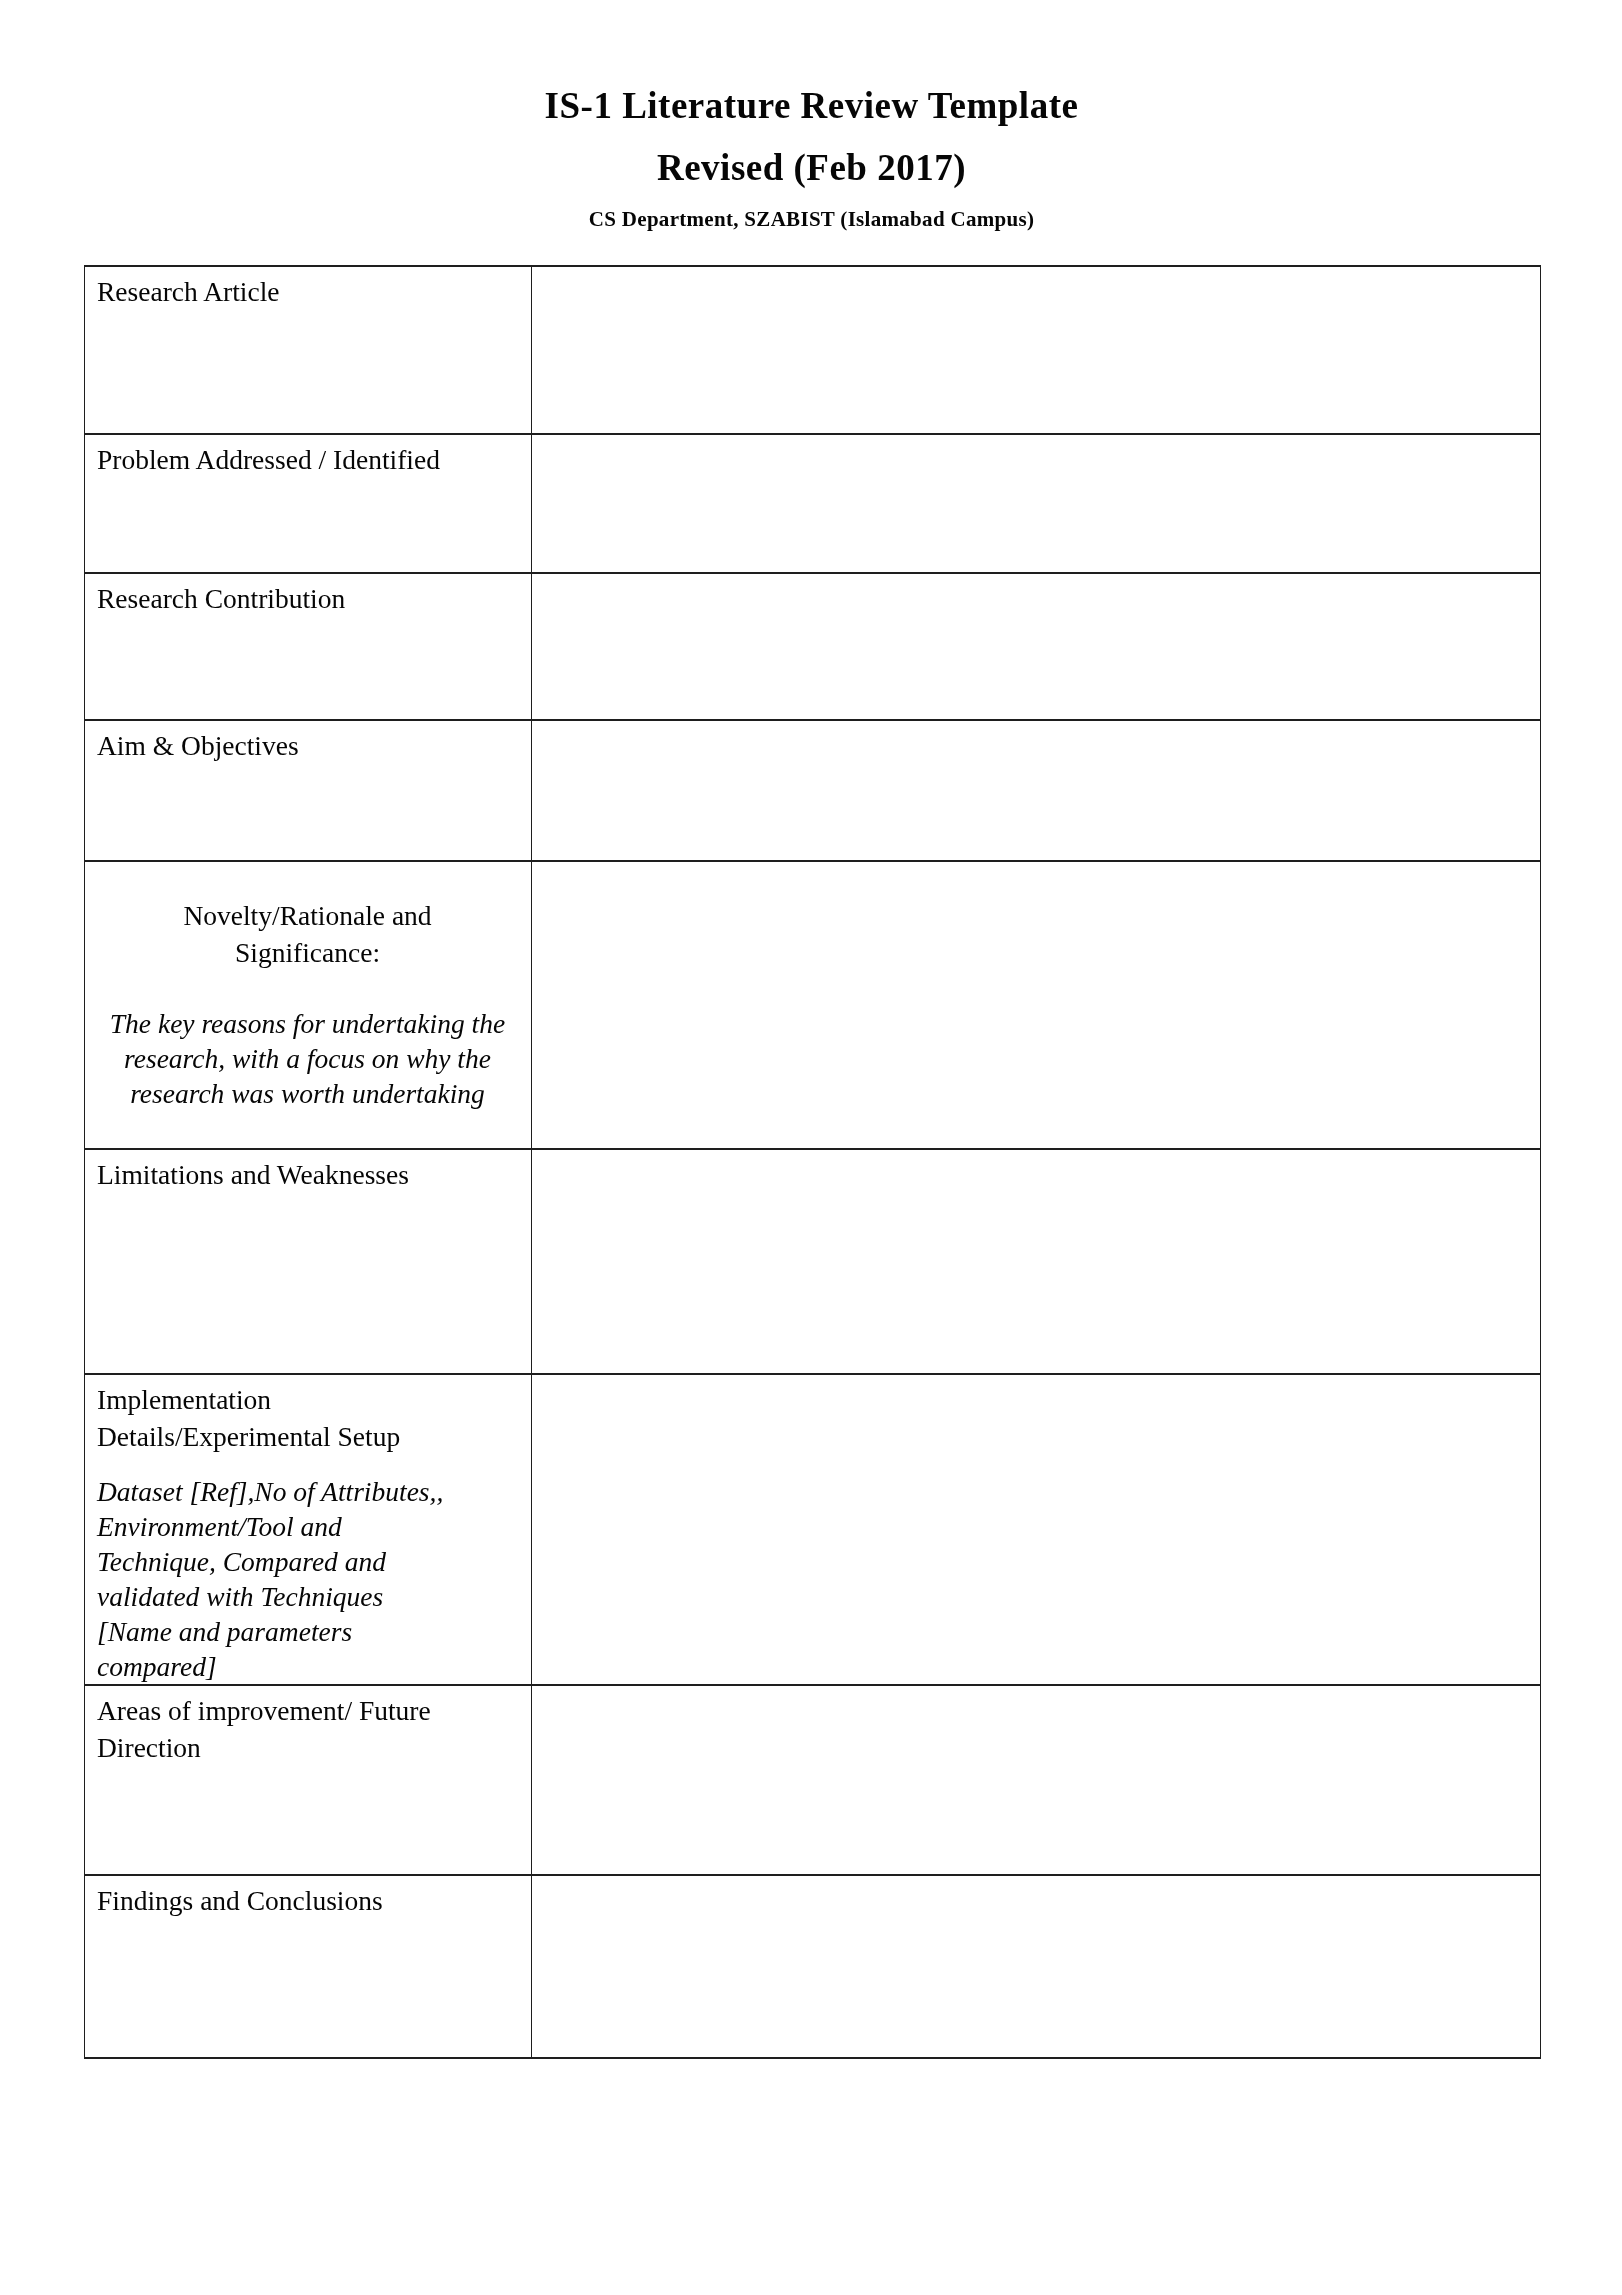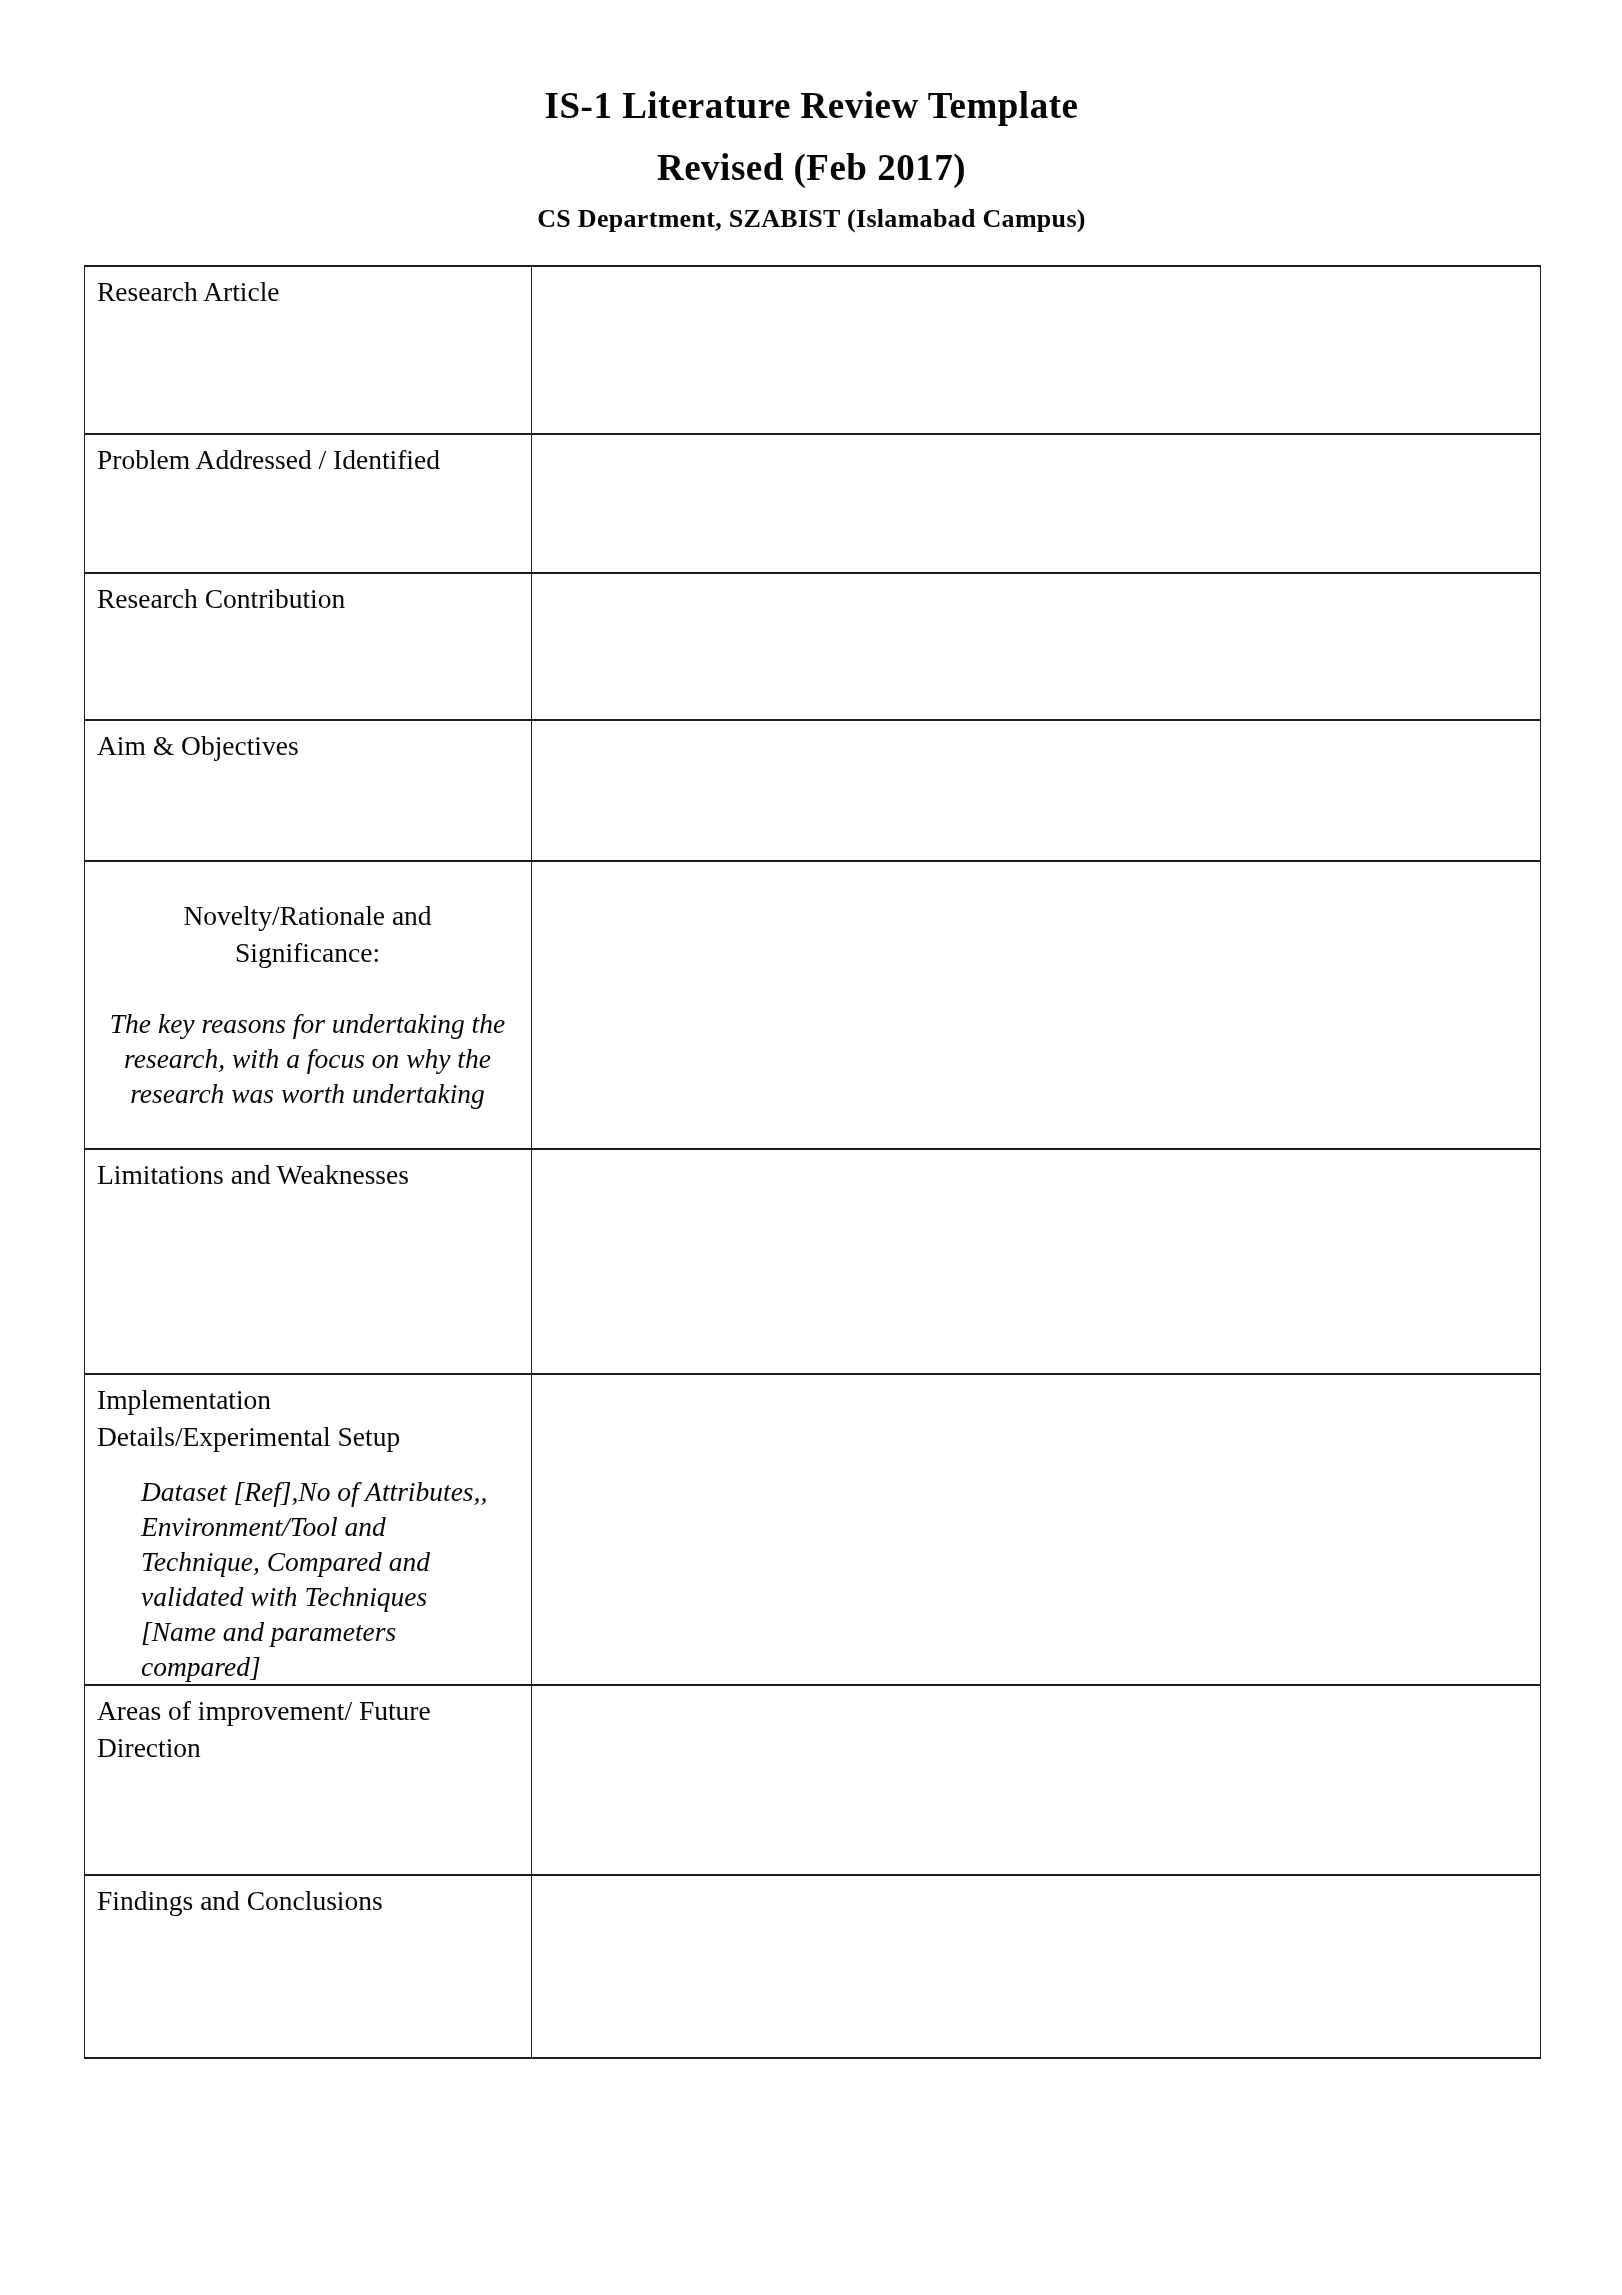--- a/index.html
+++ b/index.html
@@ -26,21 +26,21 @@
     line-height:62px;
     letter-spacing:0.5px;
   }
   .doc-subtitle{
     font-size:37px;
     font-weight:bold;
     line-height:61px;
     letter-spacing:0.5px;
   }
   .doc-dept{
-    font-size:26px;
+    font-size:21px;
     font-weight:bold;
     line-height:42px;
     letter-spacing:0.3px;
   }
   .review-table{
     margin-left:84px;
     margin-top:25px;
     width:1457px;
     border:2.8px solid var(--border);
     border-left-width:1.8px;
@@ -78,21 +78,21 @@
   .r3{height:141px;}
   .r4{height:288px;text-align:center;}
   .r5{height:225px;}
   .r6{height:311px;}
   .r7{height:181px;}
   .r8{height:190px;}
   
   .r0 .row-note{margin-top:41px;}
   .r4 .row-label{margin-top:29px;}
   .r4 .row-note{margin-top:35px;}
-  .r6 .row-note{margin-top:18.4px;margin-left:44px;}
+  .r6 .row-note{margin-top:18.4px;}
 </style>
 </head>
 <body>
 
 <div class="doc-header">
   <div class="doc-title">IS-1 Literature Review Template</div>
   <div class="doc-subtitle">Revised (Feb 2017)</div>
   <div class="doc-dept">CS Department, SZABIST (Islamabad Campus)</div>
 </div>
 

